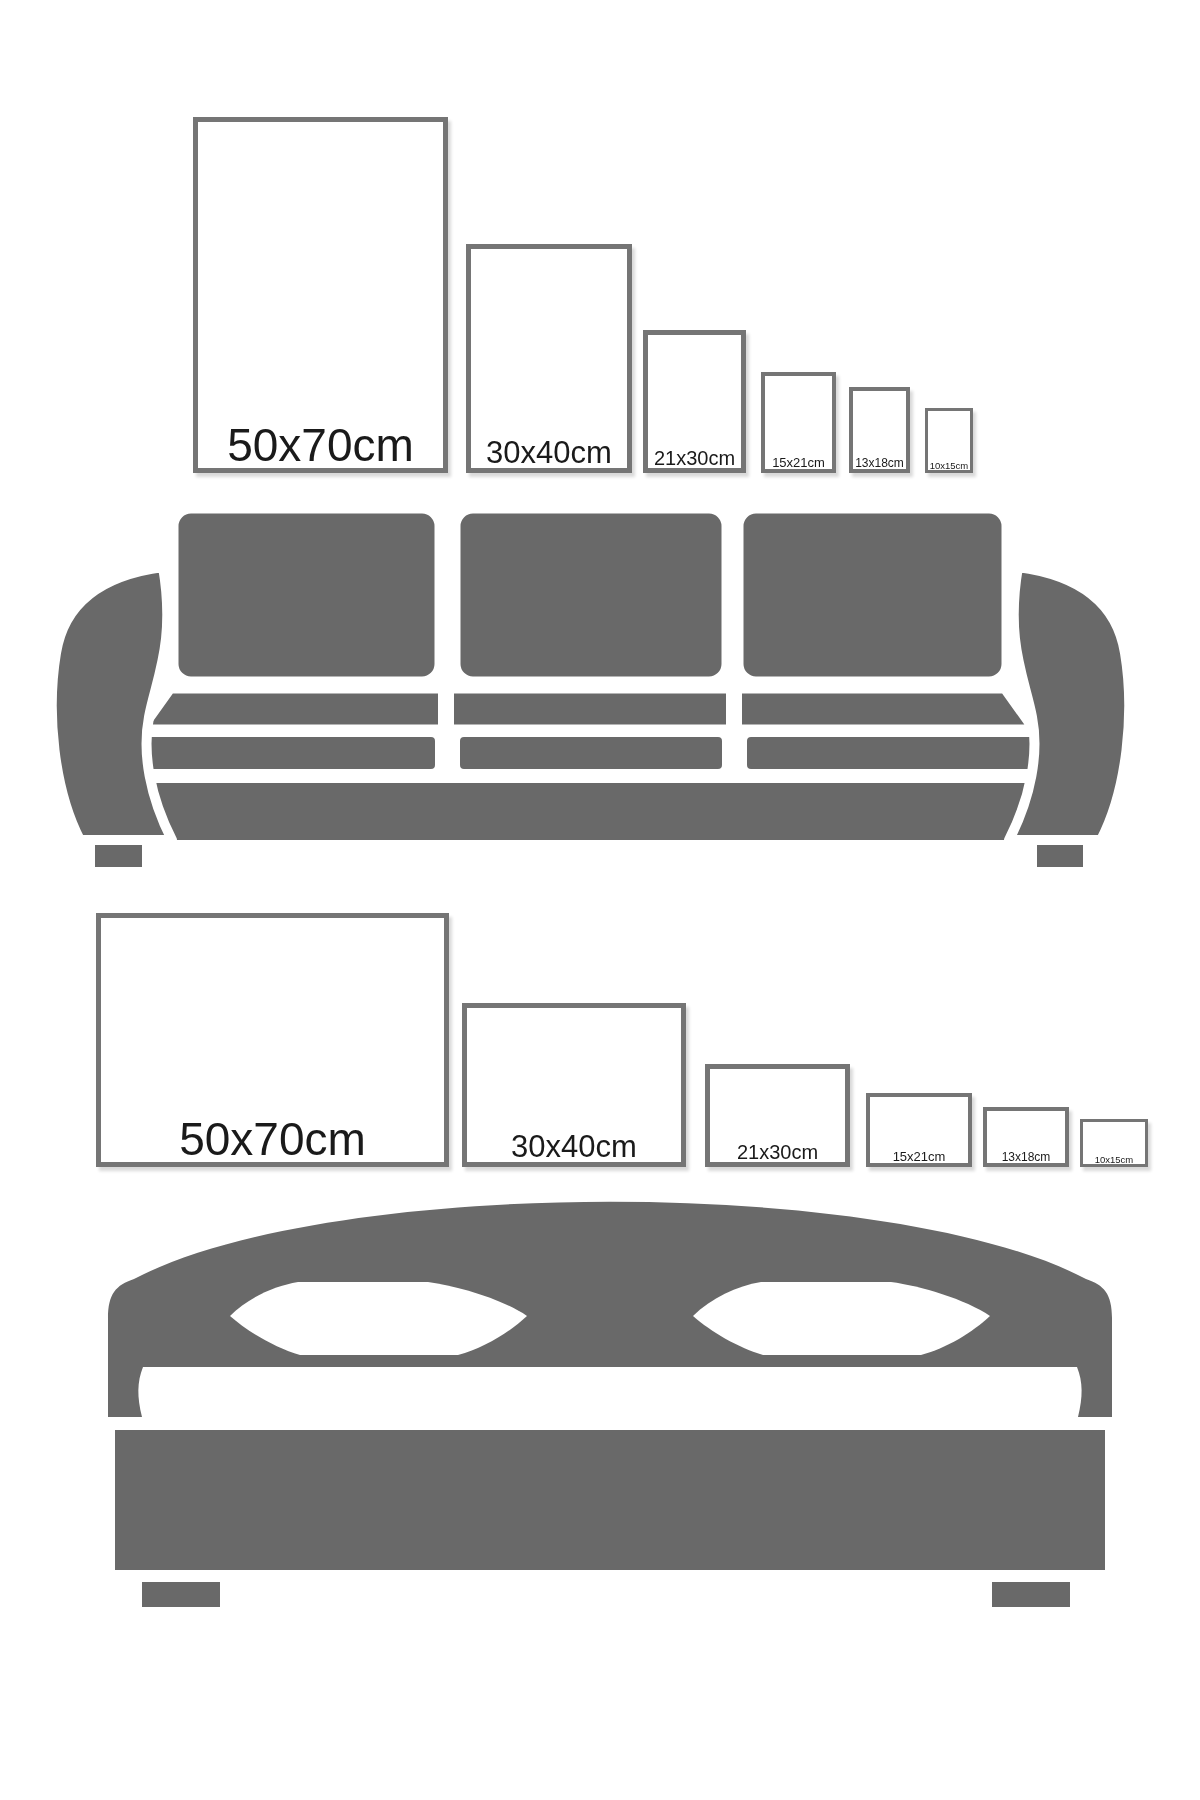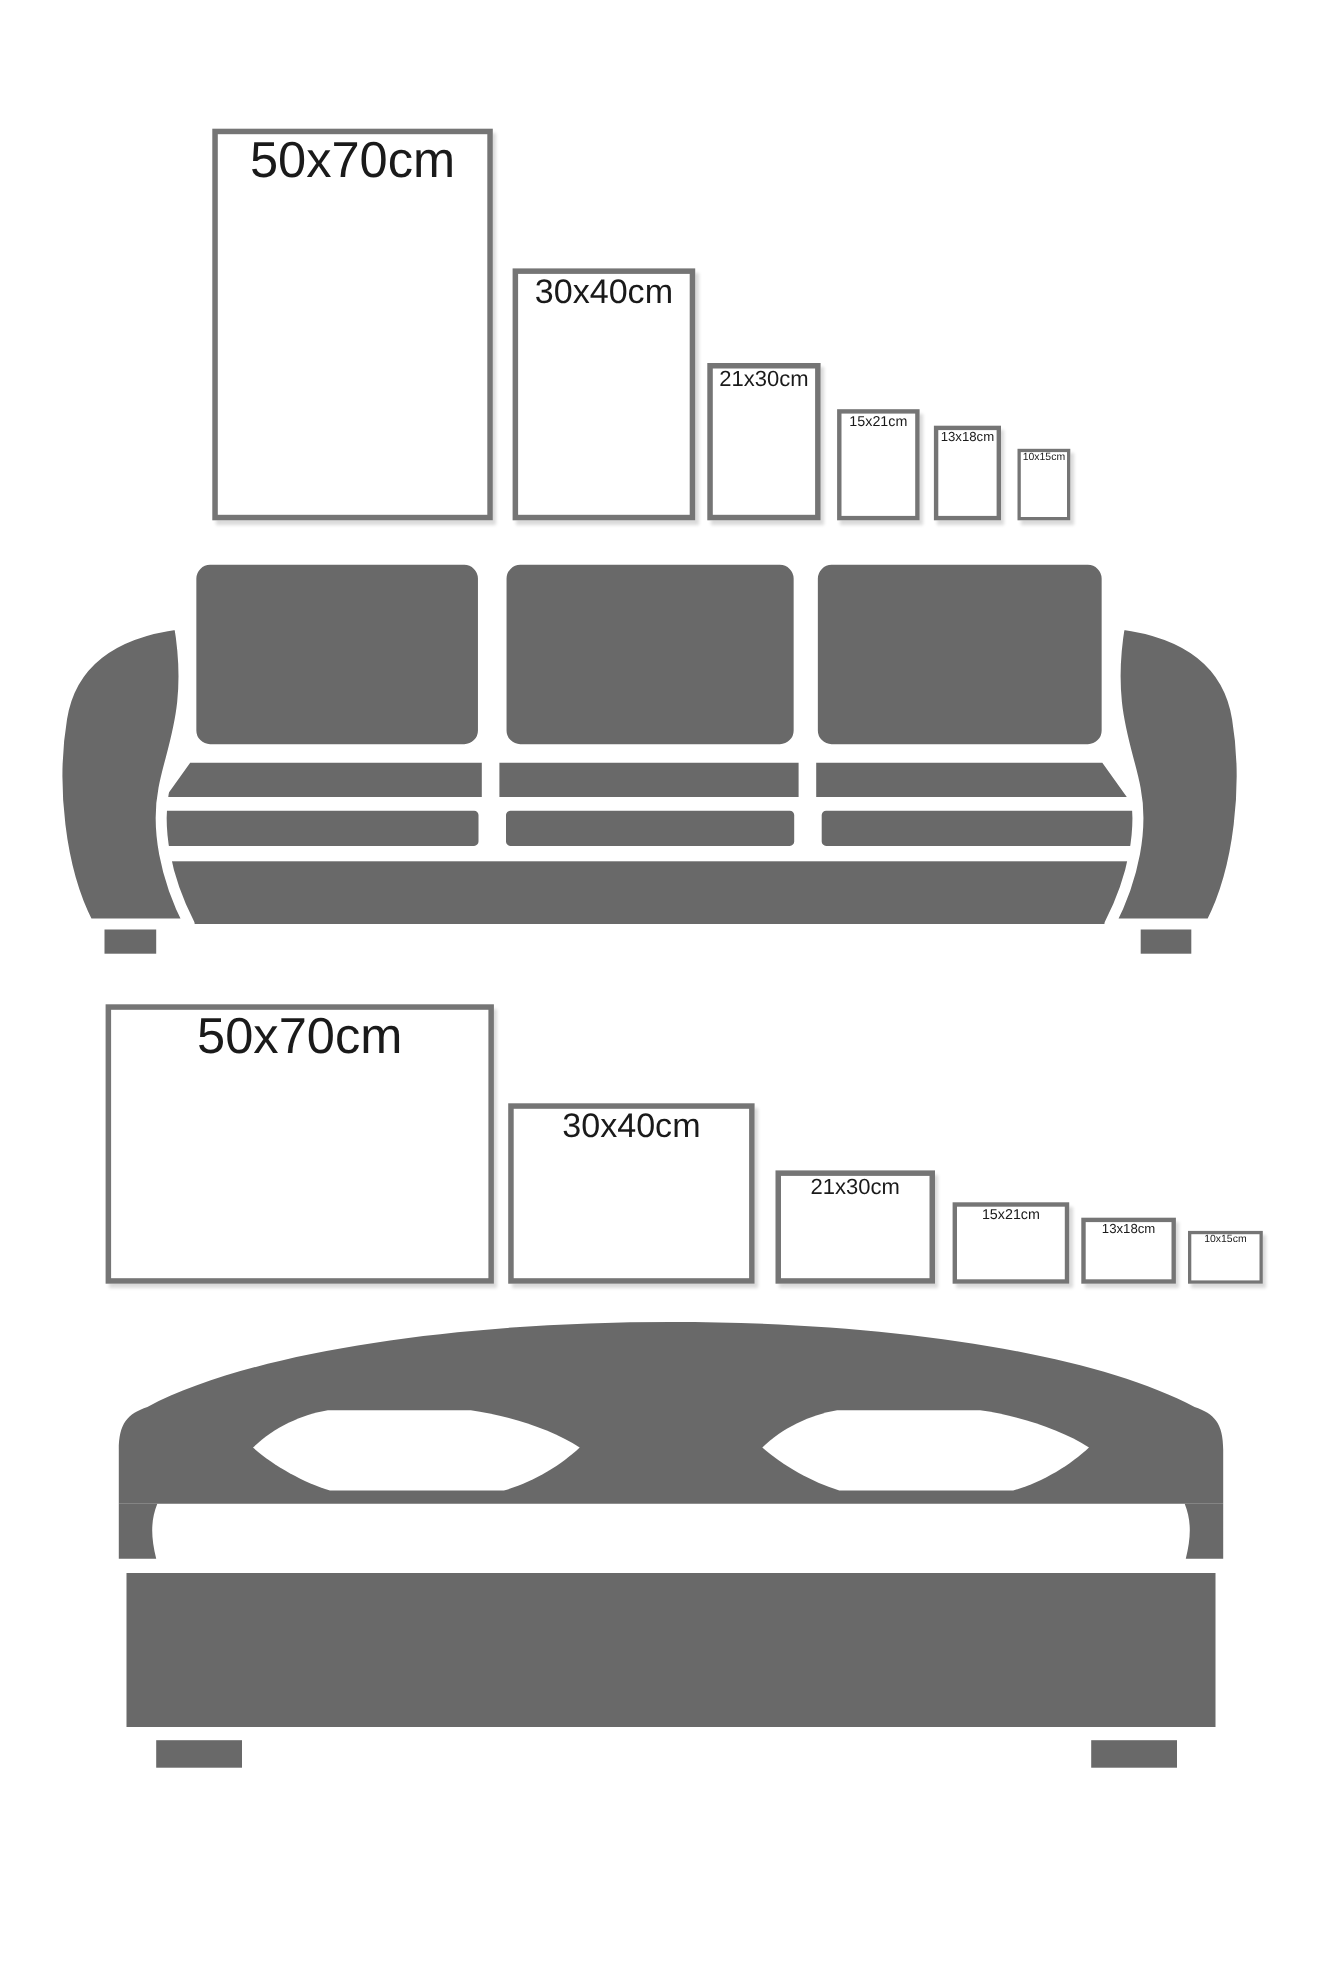--- a/index.html
+++ b/index.html
@@ -2,21 +2,21 @@
 <html><head>
 <meta charset="utf-8">
 <style>
   html,body{margin:0;padding:0;background:#fff;}
   .canvas{
     position:relative;width:1200px;height:1800px;background:#fff;overflow:hidden;
     font-family:"Liberation Sans", sans-serif;
   }
   .frame{
     position:absolute;background:#fff;border:5px solid #757575;box-sizing:border-box;
-    display:flex;align-items:flex-start;justify-content:center;
+    display:flex;align-items:flex-end;justify-content:center;
     box-shadow:3px 4px 3px rgba(0,0,0,0.15);
     color:#1a1a1a;letter-spacing:0;white-space:nowrap;
   }
   .frame span{display:block;line-height:1;}
   
   .tf1{left:193px;top:117px;width:255px;height:356px;font-size:46px;}
   .tf2{left:466px;top:244px;width:166px;height:229px;font-size:31px;}
   .tf3{left:643px;top:330px;width:103px;height:143px;font-size:20px;}
   .tf4{left:761px;top:372px;width:75px;height:101px;font-size:13px;border-width:4px;}
   .tf5{left:849px;top:387px;width:61px;height:86px;font-size:12px;border-width:4px;}

